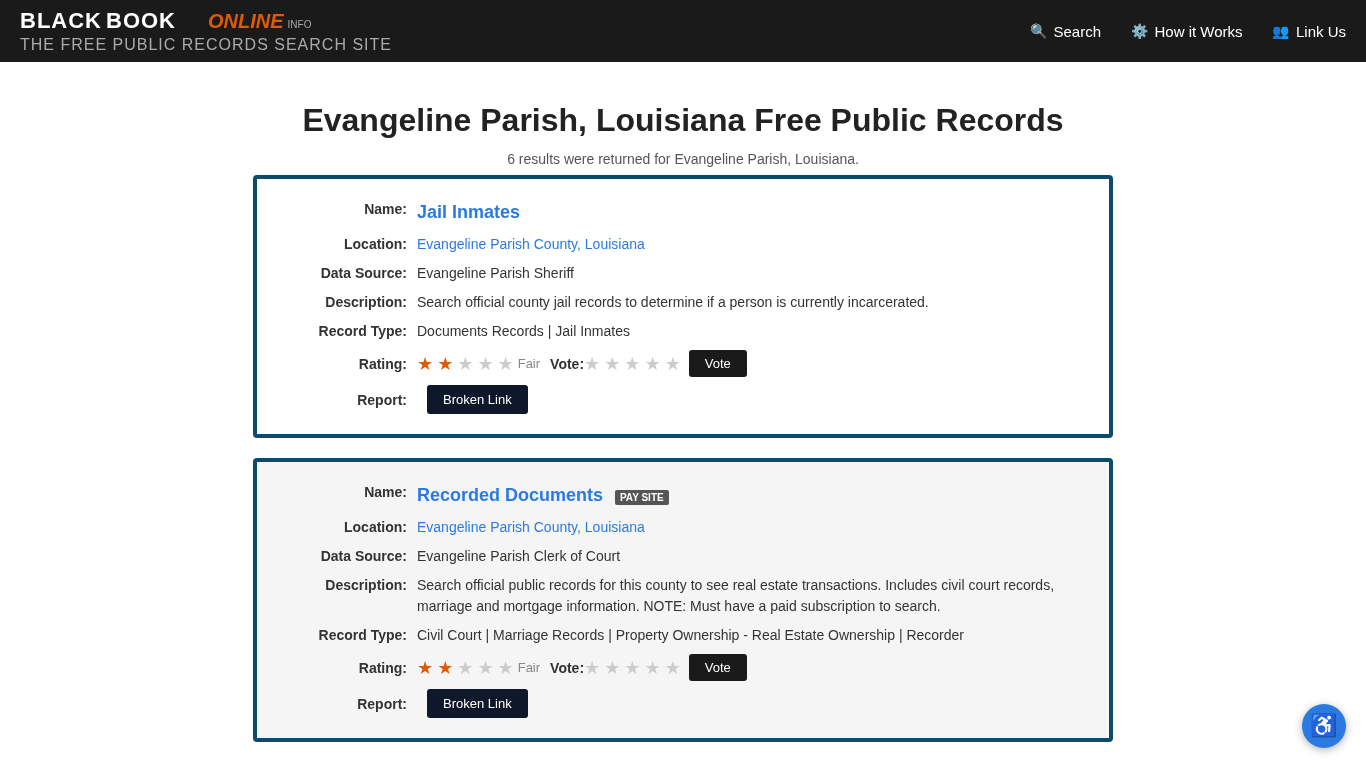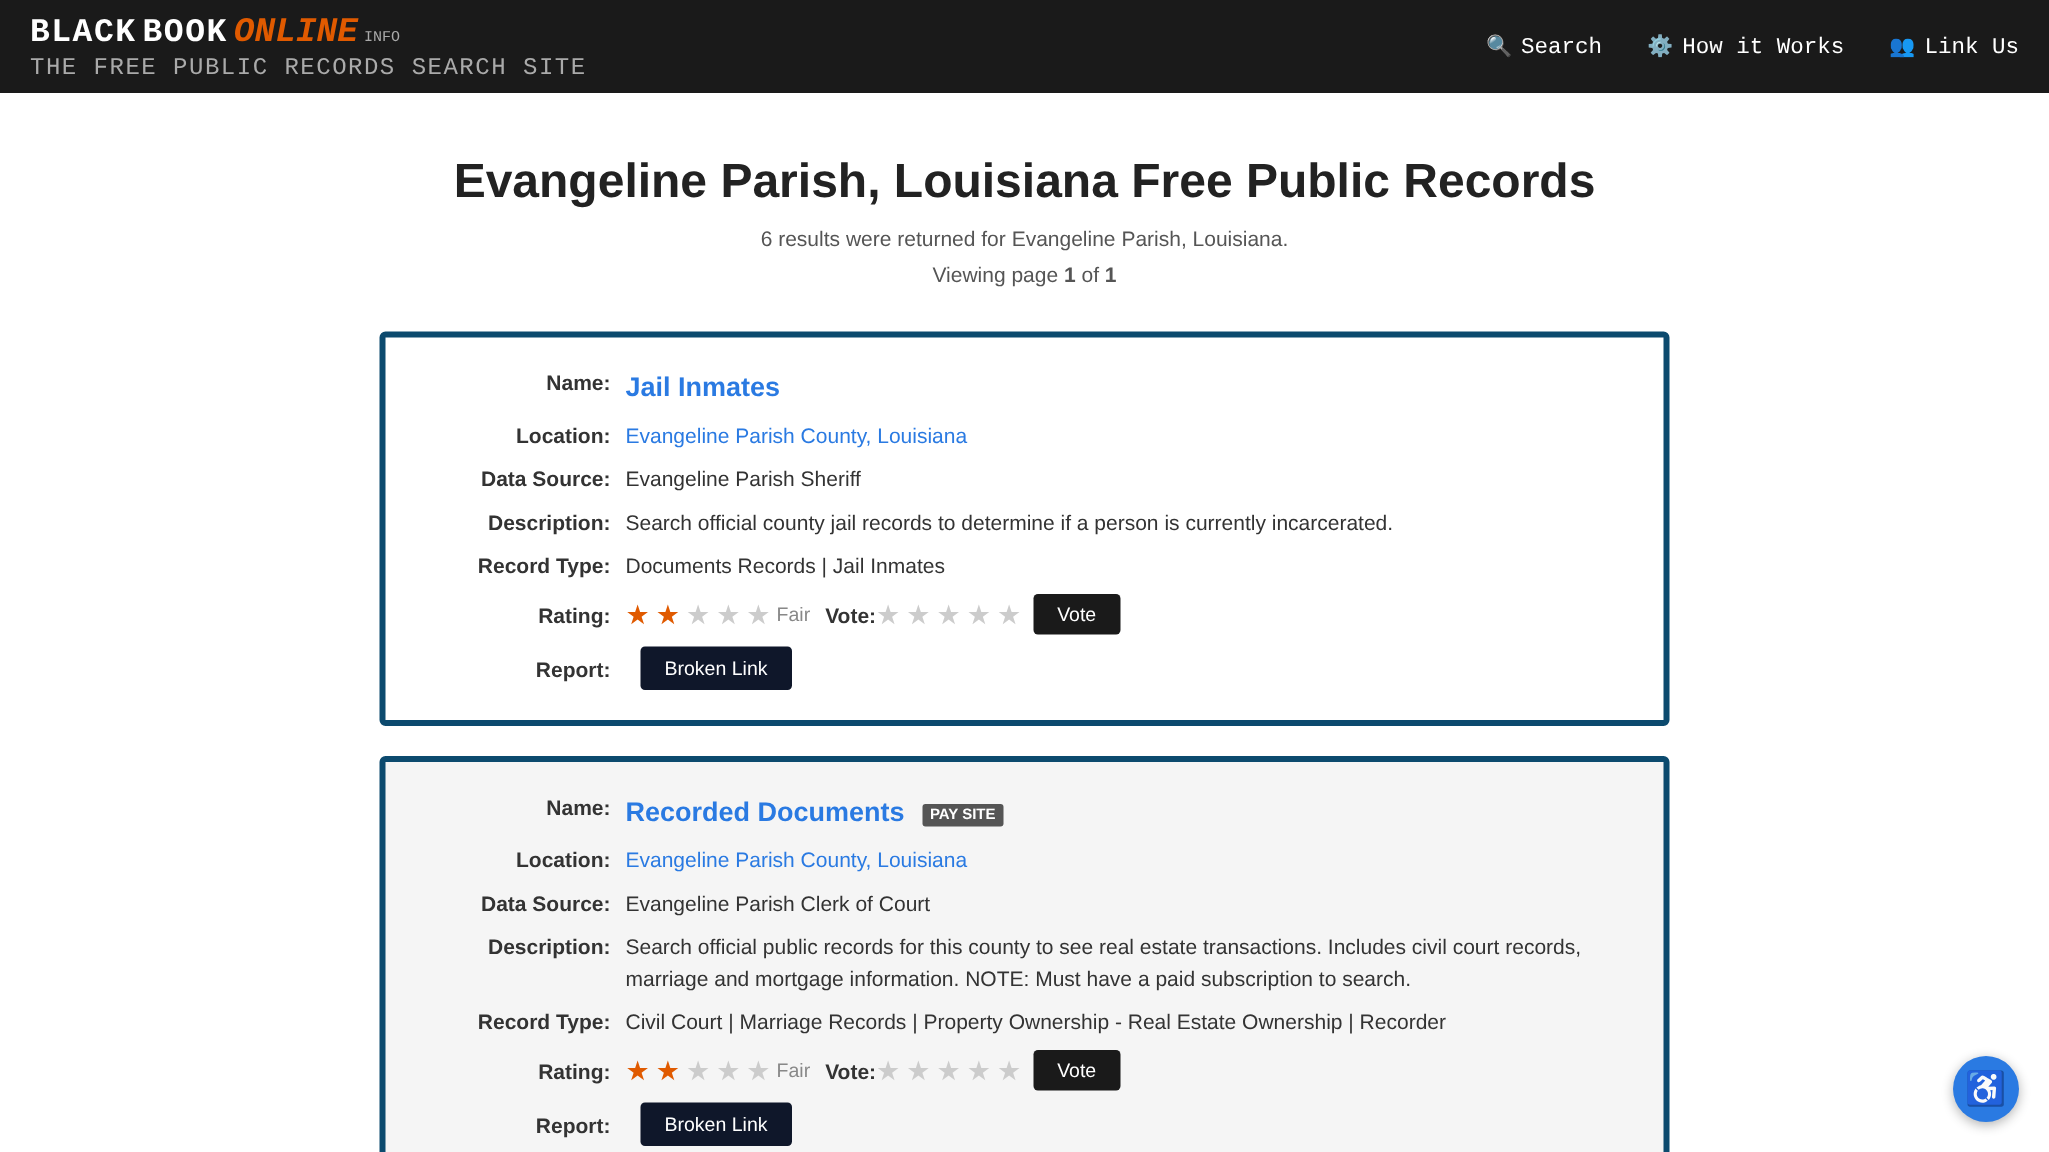--- a/index.html
+++ b/index.html
@@ -6,27 +6,26 @@
     body { font-family: Arial, sans-serif; background: #fff; color: #333; font-size: 14px; }
 
     
     .header {
       background: #1a1a1a;
       display: flex;
       align-items: center;
       justify-content: space-between;
       padding: 0 20px;
       height: 62px;
-      font-family: Liberation Mono, monospace;
     }
     .logo-area { display: flex; flex-direction: column; justify-content: center; }
     .logo-top { display: flex; align-items: baseline; gap: 4px; }
     .logo-black { color: #fff; font-size: 22px; font-weight: 900; letter-spacing: 1px; }
     .logo-book { color: #fff; font-size: 22px; font-weight: 900; letter-spacing: 1px; }
-    .logo-online { color: #e05a00; font-style: italic; font-size: 23px; font-weight: 900; }
+    .logo-online { color: #e05a00; font-style: italic; font-size: 20px; font-weight: 900; margin-left: 28px; }
     .logo-info { color: #aaa; font-size: 10px; }
     .logo-tagline { color: #aaa; font-size: 16px; letter-spacing: 1px; margin-top: 2px; }
 
     .nav { display: flex; align-items: center; gap: 30px; }
     .nav-item {
       color: #fff;
       text-decoration: none;
       font-size: 15px;
       display: flex;
       align-items: center;
@@ -205,23 +204,20 @@
     <a class="nav-item" href="#">
       <span class="nav-icon">👥</span>
       <span>Link Us</span>
     </a>
   </nav>
 </header>
 
 <main class="main">
   <h1 class="page-title">Evangeline Parish, Louisiana Free Public Records</h1>
   <p class="results-info">6 results were returned for Evangeline Parish, Louisiana.</p>
-  <p class="pagination-info">
-    <span>Viewing page </span><strong>1</strong><span> of </span><strong>1</strong>
-  </p>
 
   <div class="record-card">
 
     <div class="record-row">
       <span class="record-label">Name:</span>
       <span class="record-value">
         <a class="record-name-link" href="#">Jail Inmates</a>
       </span>
     </div>
 

